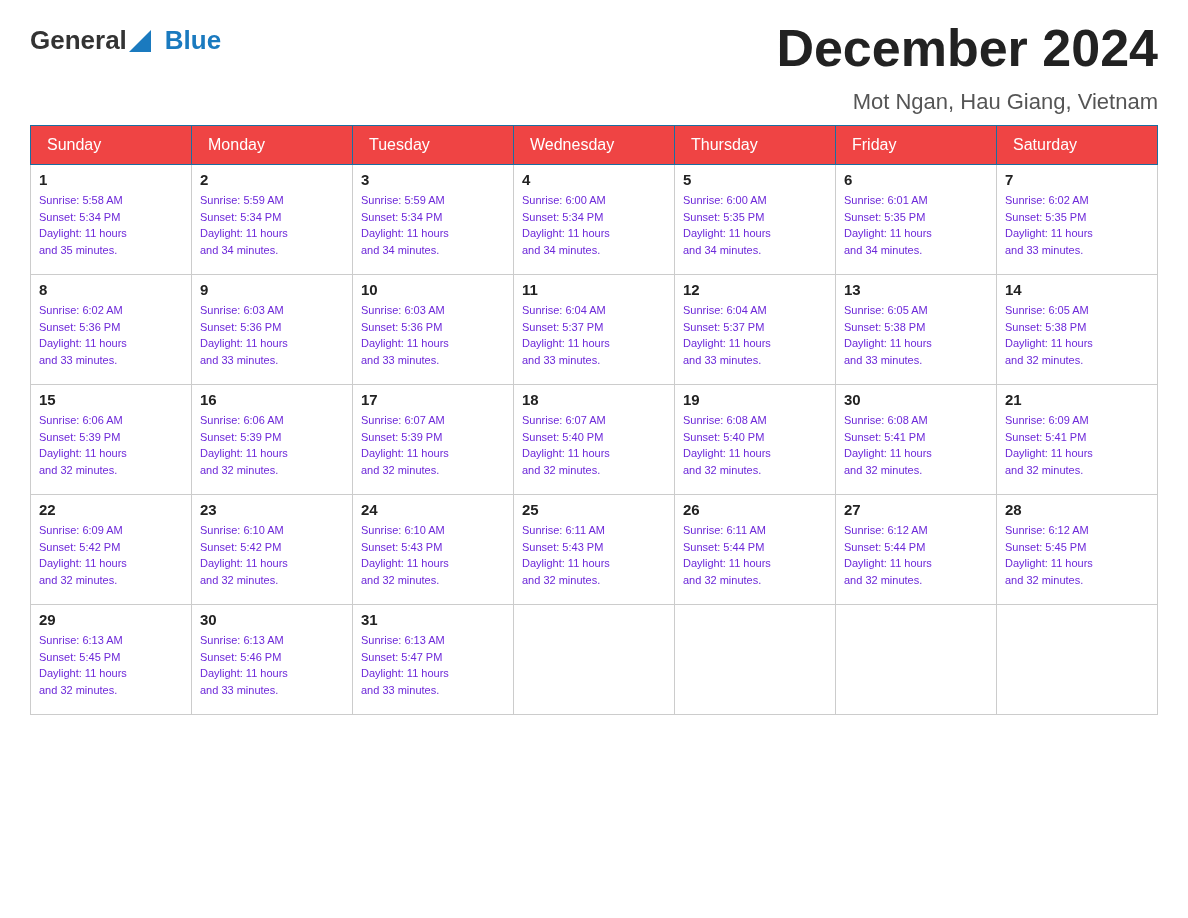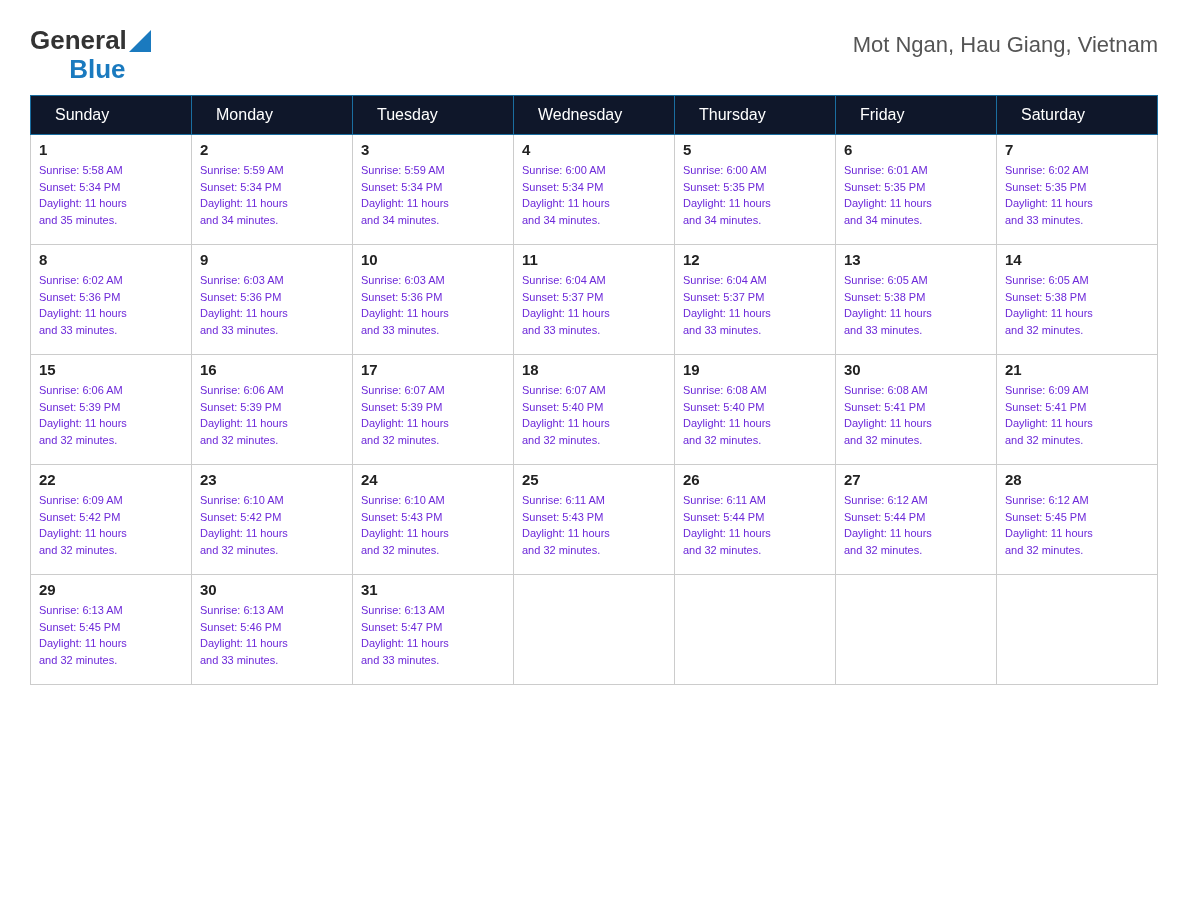--- a/index.html
+++ b/index.html
@@ -11,22 +11,22 @@
       min-height: 918px;
     }
     .header {
       display: flex;
       justify-content: space-between;
       align-items: flex-start;
       margin-bottom: 10px;
     }
     .logo {
       display: flex;
-      flex-direction: column;
-      align-items: center;
+      flex-direction: row;
+      align-items: flex-end;
       padding-top: 5px;
     }
     .title-block {
       text-align: right;
     }
     .month-year {
       font-size: 52px;
       font-weight: bold;
       color: #222;
       line-height: 1.1;
@@ -35,25 +35,25 @@
       font-size: 22px;
       color: #555;
       margin-top: 12px;
     }
     .calendar-table {
       width: 100%;
       border-collapse: collapse;
       table-layout: fixed;
     }
     .calendar-table th {
-      background-color: #0f172a;
+      background-color: #ef4444;
       color: #fff;
       font-size: 16px;
       font-weight: normal;
-      padding: 10px 24px;
+      padding: 10px 16px;
       text-align: left;
       border: 1px solid #1a6ea0;
     }
     .calendar-table td {
       vertical-align: top;
       padding: 6px 8px;
       border: 1px solid #ccc;
       height: 110px;
       font-size: 12.5px;
       color: #333;
@@ -88,20 +88,21 @@
       <span style="font-size:26px;font-weight:bold;color:#333;">General</span>
       <div style="display:inline-flex;flex-direction:column;align-items:flex-start;margin-left:2px;">
         <svg width="22" height="22" viewBox="0 0 22 22">
           <polygon points="0,22 22,22 22,0" fill="#1a7abf"></polygon>
         </svg>
       </div>
     </div>
     <span style="font-size:26px;font-weight:bold;color:#1a7abf;margin-top:-2px;margin-left:14px;">Blue</span>
   </div>
   <div class="title-block">
+    <div class="month-year">December 2024</div>
     <div class="location">Mot Ngan, Hau Giang, Vietnam</div>
   </div>
 </div>
 
 <table class="calendar-table">
   <thead>
     <tr>
     <th>Sunday</th>
         <th>Monday</th>
         <th>Tuesday</th>

